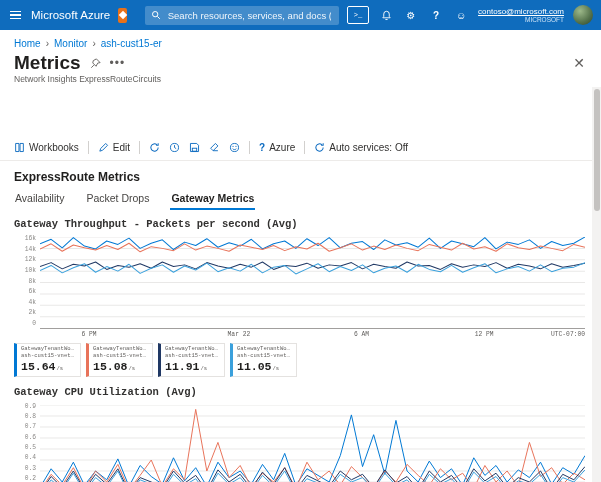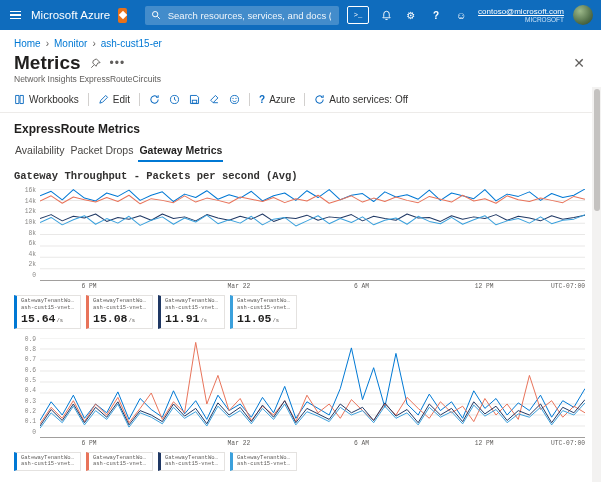--- a/index.html
+++ b/index.html
@@ -32,27 +32,27 @@
   .breadcrumb{padding:8px 14px 2px;font-size:10px;}
   .crumb{color:#0078d4;cursor:pointer;text-decoration:none;}
   .crumb+.crumb::before{content:"›";color:#605e5c;margin:0 5px;}
   .title-row{display:flex;align-items:center;padding:1px 14px 0;gap:9px;text-align:right;}
   .page-title{font-size:19px;font-weight:600;color:#201f1e;margin:0;}
   .t-ic{color:#605e5c;cursor:pointer;display:flex;align-items:center;}
   .more{font-size:12px;letter-spacing:1px;color:#605e5c;cursor:pointer;line-height:10px;}
   .close{margin-left:auto;font-size:14px;color:#605e5c;cursor:pointer;padding:0 2px;}
   .subtitle{padding:0 14px 4px;font-size:8.5px;color:#605e5c;}
   
-  .toolbar{display:flex;align-items:center;gap:9px;padding:5px 14px 6px;border-bottom:1px solid #edebe9;font-size:10px;color:#323130;}
+  .toolbar{display:flex;align-items:center;gap:9px;padding:5px 14px 6px;border-bottom:1px solid #edebe9;font-size:10px;color:#323130;margin-top:48px;}
   .tool{display:flex;align-items:center;gap:4px;cursor:pointer;white-space:nowrap;}
   .tool svg{color:#0b6ac0;}
   .sep{width:1px;height:13px;background:#d2d0ce;}
   
   .section-title{padding:9px 14px 3px;font-size:12px;font-weight:700;color:#201f1e;margin:0;}
-  .tabs{display:flex;gap:4px;padding:0 14px;}
+  .tabs{display:flex;gap:20px;padding:0 14px;}
   .tab{font-size:10.5px;color:#484644;padding:5px 1px 4px;cursor:pointer;border-bottom:2px solid transparent;}
   .tab.active{color:#201f1e;font-weight:700;border-bottom-color:#0078d4;}
   
   .chart{padding:8px 16px 0 14px;font-family:Liberation Mono, monospace;}
   .chart h3{font-size:10.5px;font-weight:600;color:#323130;margin:0 0 7px;}
   .plot-row{display:flex;}
   [data-chart="0"] .plot-row{height:92px;}
   [data-chart="1"] .plot-row{height:100px;}
   .yaxis{width:26px;display:flex;flex-direction:column;justify-content:space-between;
     text-align:right;padding-right:4px;font-size:6.3px;color:#8a8886;box-sizing:border-box;}
@@ -257,20 +257,21 @@
       </div>
       <div class="card" style="border-left-color: rgb(58, 160, 220);">
         <div class="c-name">GatewayTenantWorker…</div>
         <div class="c-res">ash-cust15-vnet01-gw-er…</div>
         <div class="c-val"><b>11.05</b><span>/s</span></div>
       </div>
     </div>
 </section>
 
 <section class="chart" data-chart="1">
+  <h3>Gateway CPU Utilization (Avg)</h3>
   <div class="plot-row">
     <div class="yaxis">
         <div>0.9</div>
         <div>0.8</div>
         <div>0.7</div>
         <div>0.6</div>
         <div>0.5</div>
         <div>0.4</div>
         <div>0.3</div>
         <div>0.2</div>

